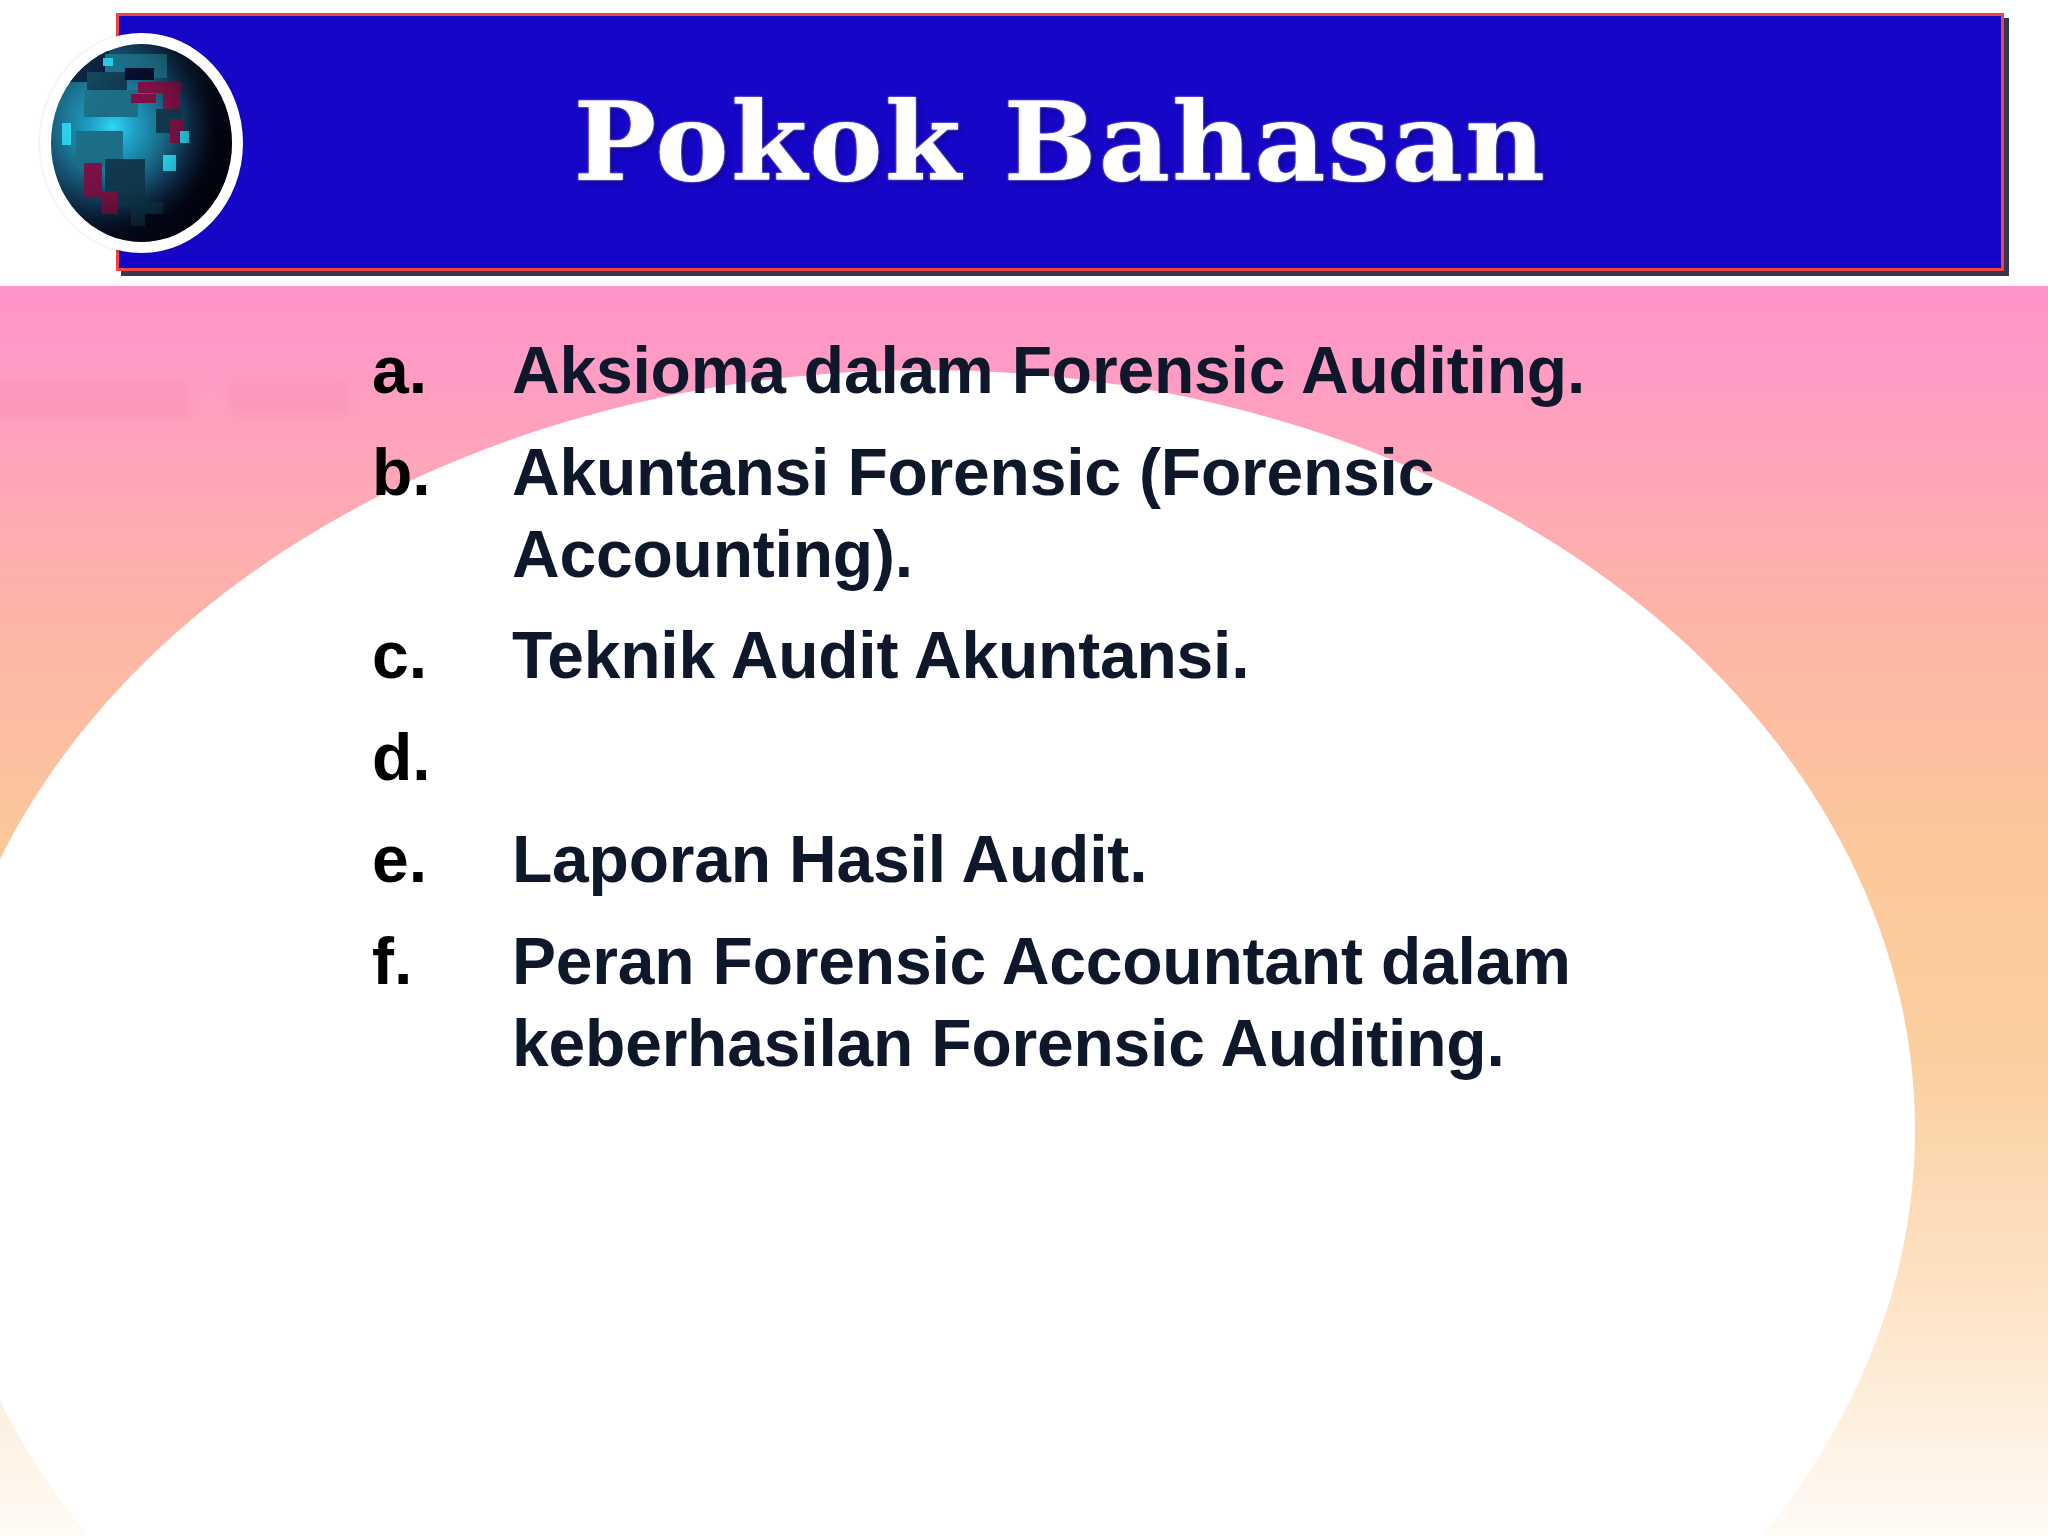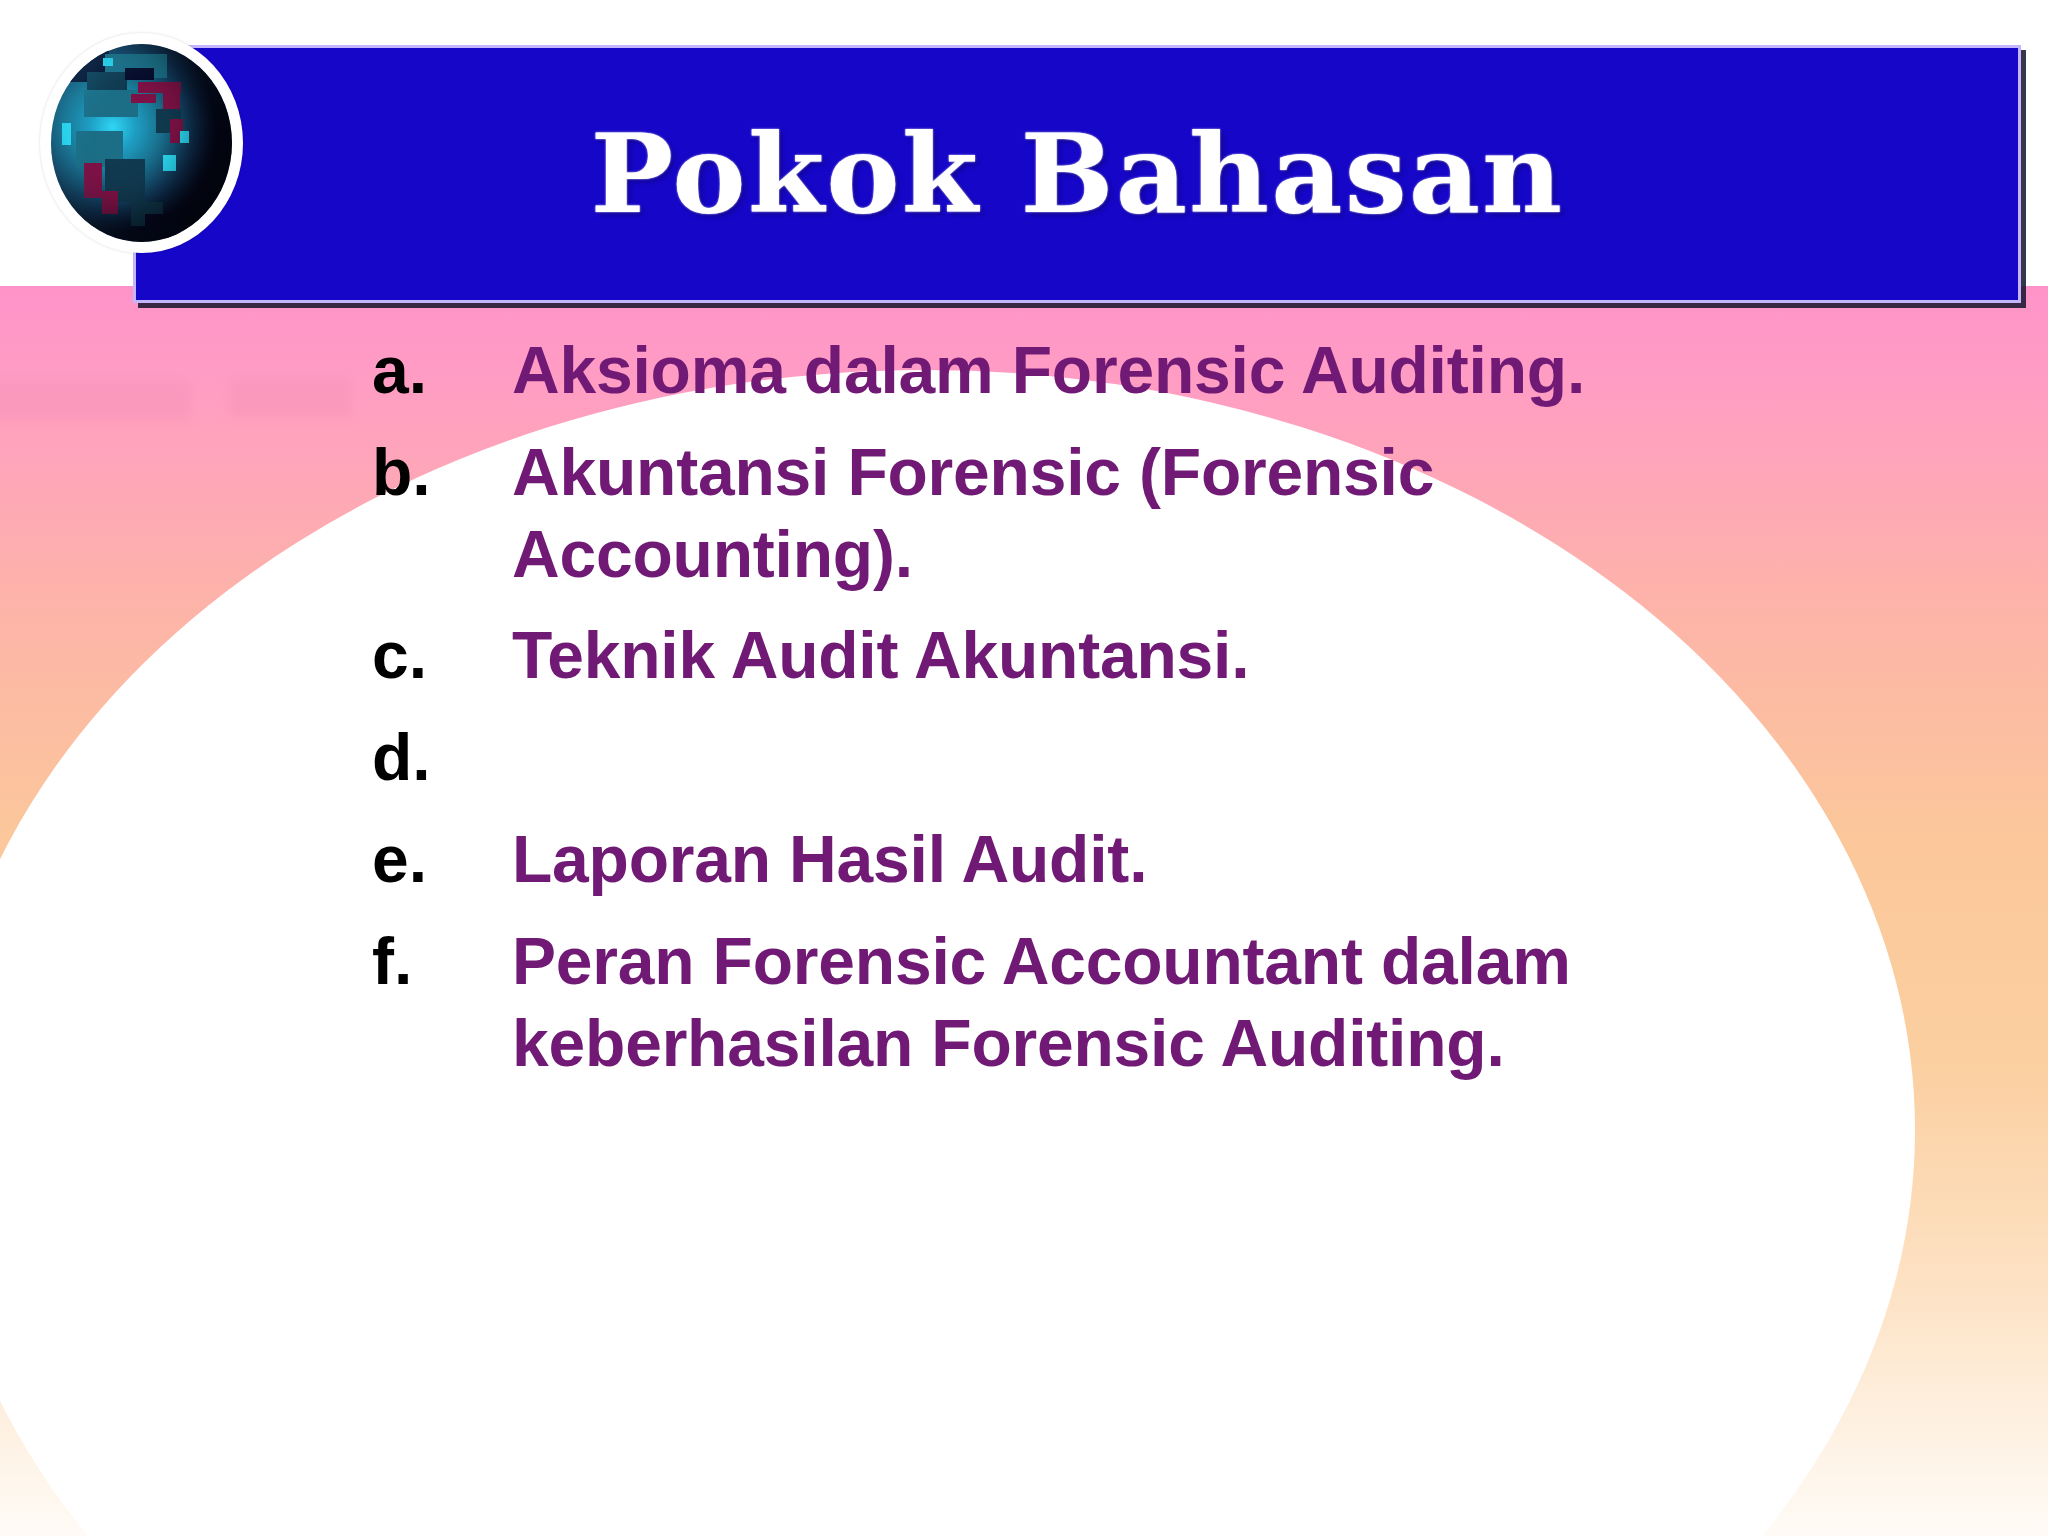--- a/index.html
+++ b/index.html
@@ -24,32 +24,31 @@
     position: absolute;
     left: 0; top: 0;
     width: 2048px;
     height: 286px;
     background: #ffffff;
     z-index: 5;
   }
 
   #title-banner {
     position: absolute;
-    left: 133px;
+    left: 116px;
     top: 13px;
     width: 1888px;
     height: 258px;
     background: #1606C8;
-    border: 3px solid #c4b5fd;
+    border: 3px solid #ef4444;
     box-shadow: 5px 5px 0 rgba(20,20,45,0.85);
     display: flex;
     align-items: center;
     justify-content: center;
     z-index: 6;
-    margin-top: 32px;
   }
 
   #title-text {
     font-family: "DejaVu Serif", serif;
     font-weight: 700;
     font-size: 108px;
     line-height: 1;
     color: #FFFFFF;
     letter-spacing: 2px;
     text-shadow: 0 0 2px rgba(255,255,255,0.9), 3px 3px 5px rgba(0,0,0,0.25);
@@ -167,21 +166,21 @@
     font-size: 66px;
     font-weight: 700;
     color: #000000;
     line-height: 1.24;
     font-family: "Liberation Sans", sans-serif;
   }
   .bullet-text {
     flex: 1 1 auto;
     font-size: 66px;
     font-weight: 700;
-    color: #701a75;
+    color: #0f172a;
     line-height: 1.24;
     font-family: "Liberation Sans", sans-serif;
     letter-spacing: -0.2px;
   }
   .bullet-row.wide .bullet-text { max-width: 1300px; }
   .bullet-row.narrow .bullet-text { max-width: 1120px; }
 </style>
 </head>
 <body>
 

